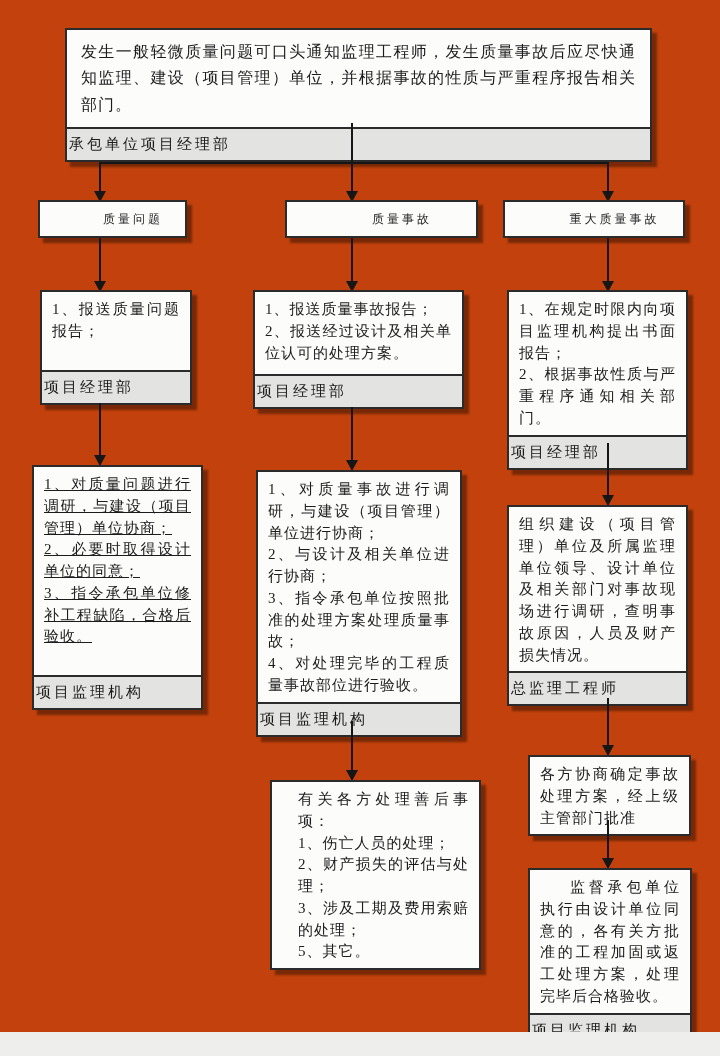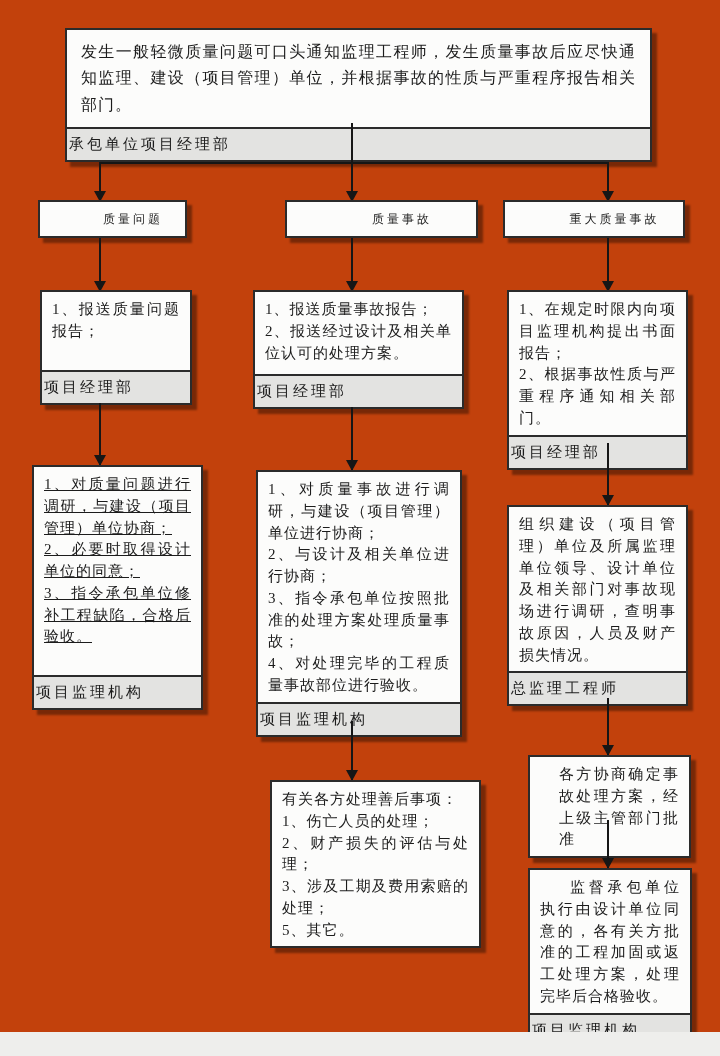--- a/index.html
+++ b/index.html
@@ -118,31 +118,31 @@
     <div class="content" style="min-height:158px;">
       <div class="item">组织建设（项目管理）单位及所属监理单位领导、设计单位及相关部门对事故现场进行调研，查明事故原因，人员及财产损失情况。</div>
     </div>
     <div class="footerbar">总监理工程师</div>
   </div>
 
   <div class="arrow" style="left:351px;top:721px;height:60px;"></div>
   <div class="arrow" style="left:607px;top:698px;height:58px;"></div>
 
   <div class="box" style="left:270px;top:780px;width:211px;">
-    <div class="content" style="min-height:158px;">
+    <div class="content" style="min-height:158px;margin-left:16px;">
       <div class="item">有关各方处理善后事项：</div>
       <div class="item">1、伤亡人员的处理；</div>
       <div class="item">2、财产损失的评估与处理；</div>
       <div class="item">3、涉及工期及费用索赔的处理；</div>
       <div class="item">5、其它。</div>
     </div>
   </div>
 
   <div class="box" style="left:528px;top:755px;width:163px;">
-    <div class="content" style="min-height:58px;margin-left:19px;">
+    <div class="content" style="min-height:58px;">
       <div class="item">各方协商确定事故处理方案，经上级主管部门批准</div>
     </div>
   </div>
 
   <div class="arrow" style="left:607px;top:820px;height:49px;"></div>
 
   <div class="box" style="left:528px;top:868px;width:164px;">
     <div class="content" style="min-height:118px;">
       <div class="item indent">监督承包单位执行由设计单位同意的，各有关方批准的工程加固或返工处理方案，处理完毕后合格验收。</div>
     </div>

